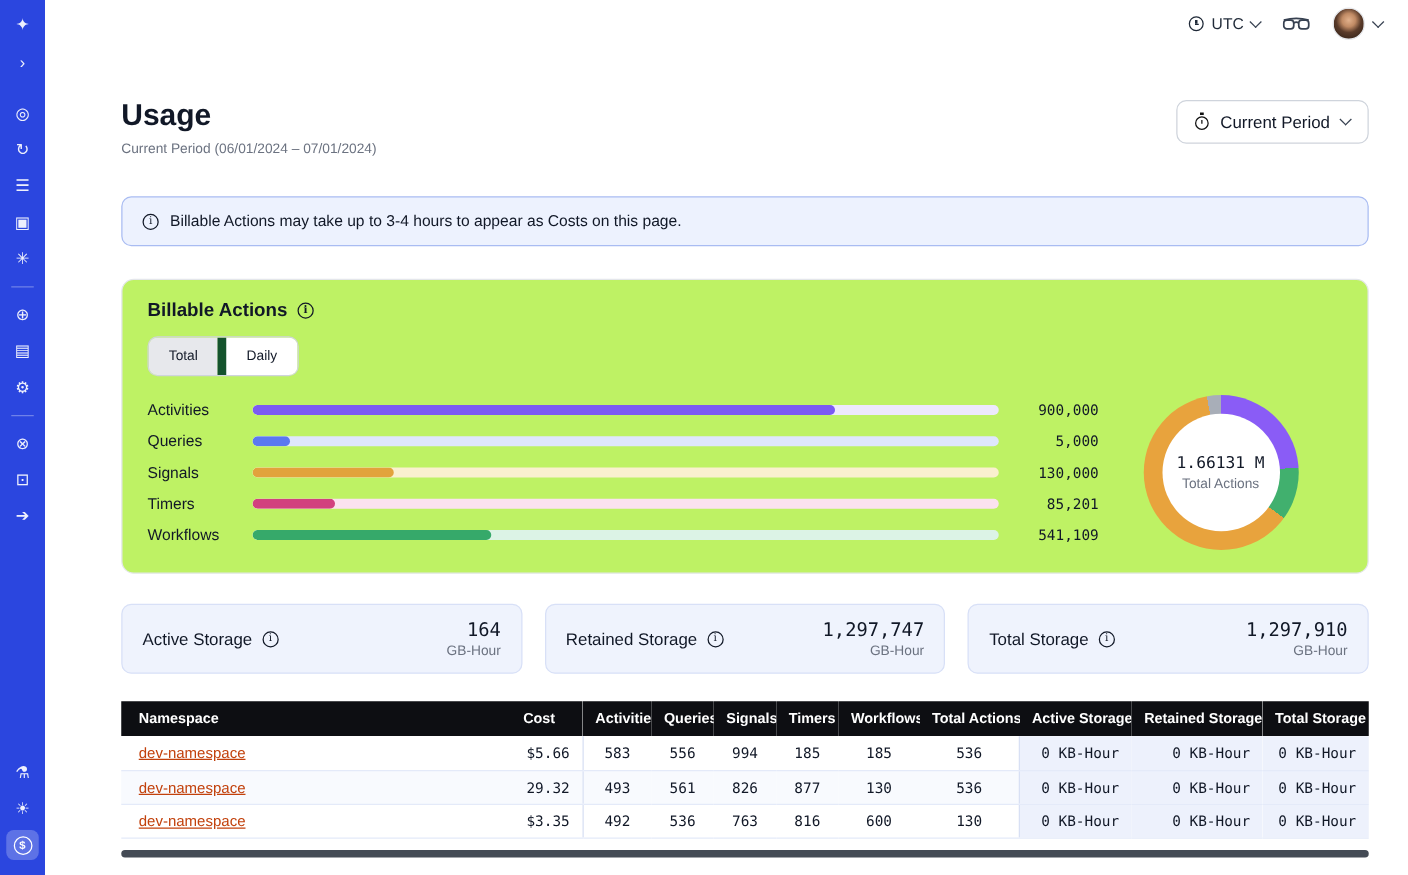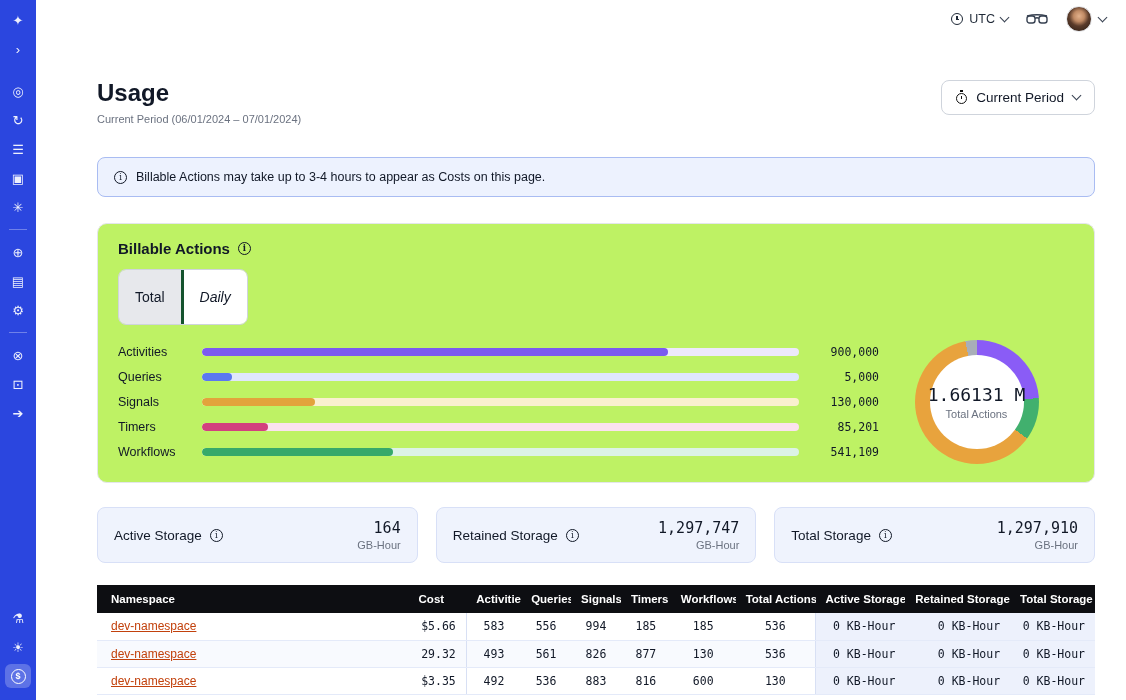--- a/index.html
+++ b/index.html
@@ -74,37 +74,37 @@
   }
   .info-icon {
     flex: 0 0 auto; width: 13px; height: 13px; border: 1.2px solid #111827; border-radius: 50%;
     display: inline-flex; align-items: center; justify-content: center;
     font-size: 8.5px; line-height: 1; font-family: "DejaVu Serif", serif; color: #111827;
   }
 
   .card { margin-top: 26px; border: 1px solid #e4e6eb; border-radius: 10px; padding: 16px 20px 18px; background: #bef264; }
   .card-title-row { display: flex; align-items: center; gap: 8px; font-size: 15px; font-weight: 600; }
   .tabs { margin-top: 12px; display: inline-flex; border: 1px solid #cfd4dc; border-radius: 8px; overflow: hidden; }
-  .tab { padding: 19px 16px; font-size: 14px; background: #fff; cursor: pointer; color: #111827; }
+  .tab { padding: 9px 16px; font-size: 11px; background: #fff; cursor: pointer; color: #111827; }
   .tab.active { background: #e7e8ec; font-weight: 500; }
-  .tab + .tab { border-left: 3px solid #14532d; font-style: italic; }
+  .tab + .tab { border-left: 7px solid #14532d; }
 
   .chart-area { display: flex; align-items: center; margin-top: 14px; }
   .bars { flex: 1 1 auto; }
   .bar-row { display: flex; align-items: center; height: 25px; }
   .bar-label { width: 74px; font-size: 12.5px; color: #111827; flex: 0 0 auto; }
   .bar-track { flex: 1 1 auto; height: 8px; border-radius: 4px; margin: 0 16px 0 10px; position: relative; overflow: hidden; }
   .bar-fill { position: absolute; left: 0; top: 0; bottom: 0; border-radius: 4px; }
   .bar-value { width: 64px; text-align: right; font-size: 11.5px; flex: 0 0 auto; }
 
   .donut-wrap { width: 195px; flex: 0 0 auto; display: flex; justify-content: center; }
   .donut { width: 124px; height: 124px; border-radius: 50%; position: relative; }
   .donut::after { content: ''; position: absolute; inset: 15px; background: #fff; border-radius: 50%; z-index: 0; }
   .donut-center { position: absolute; inset: 0; z-index: 1; display: flex; flex-direction: column; align-items: center; justify-content: center; }
-  .donut-value { font-size: 18px; color: #111827; }
+  .donut-value { font-size: 13px; color: #111827; }
   .donut-label { font-size: 11px; color: #6b7280; margin-top: 3px; }
 
   .storage-row { margin-top: 24px; display: flex; gap: 18px; }
   .storage-card {
     flex: 1 1 0; background: #EFF3FD; border: 1px solid #D8E0F7; border-radius: 8px;
     padding: 11px 16px; display: flex; align-items: center; justify-content: space-between;
   }
   .storage-label { display: flex; align-items: center; gap: 8px; font-size: 13.5px; color: #111827; }
   .storage-value-block { text-align: right; }
   .storage-value { font-size: 15px; color: #111827; }
@@ -341,21 +341,21 @@
             <td class="mono" style="text-align: center;">536</td>
             <td class="mono sep storage" style="text-align: right;">0 KB-Hour</td>
             <td class="mono storage" style="text-align: right;">0 KB-Hour</td>
             <td class="mono storage" style="text-align: right;">0 KB-Hour</td>
           </tr>
           <tr>
             <td style="text-align: left;"><span class="ns-link">dev-namespace</span></td>
             <td class="mono" style="text-align: right;">$3.35</td>
             <td class="mono sep" style="text-align: center;">492</td>
             <td class="mono" style="text-align: center;">536</td>
-            <td class="mono" style="text-align: center;">883</td>
+            <td class="mono" style="text-align: center;">763</td>
             <td class="mono" style="text-align: center;">816</td>
             <td class="mono" style="text-align: center;">600</td>
             <td class="mono" style="text-align: center;">130</td>
             <td class="mono sep storage" style="text-align: right;">0 KB-Hour</td>
             <td class="mono storage" style="text-align: right;">0 KB-Hour</td>
             <td class="mono storage" style="text-align: right;">0 KB-Hour</td>
           </tr>
         </tbody>
     </table>
     <div class="table-scrollbar"></div>

